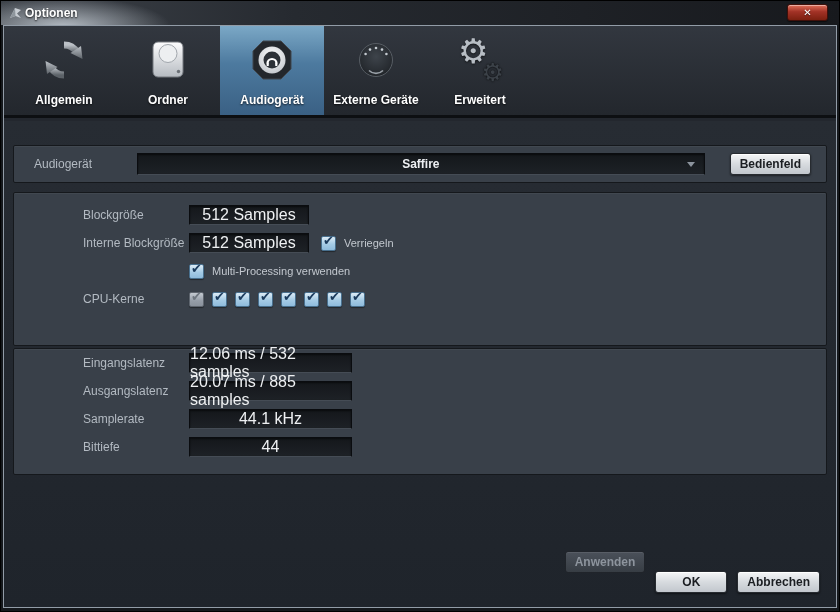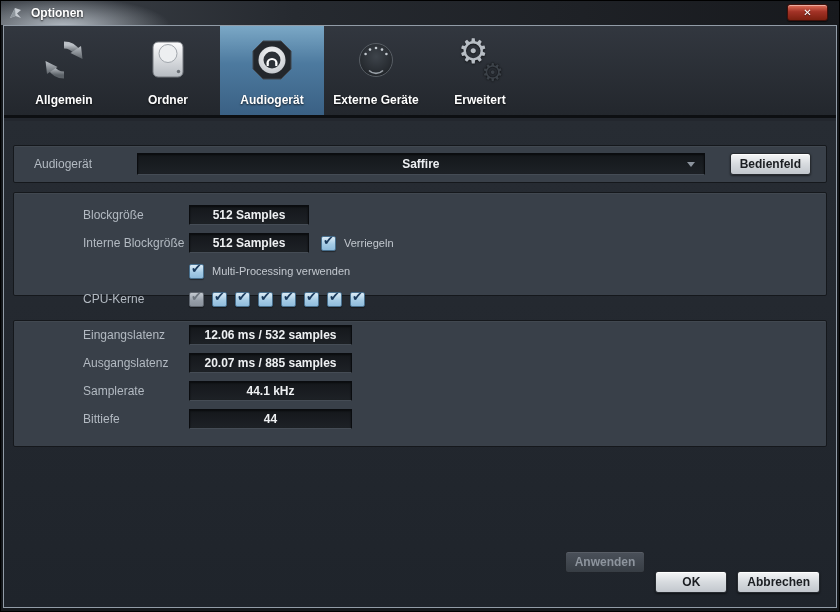--- a/index.html
+++ b/index.html
@@ -9,21 +9,21 @@
   .window { width:840px; height:612px; position:relative; background:#15181c;
             border:1px solid #000; overflow:hidden; }
 
   
   .titlebar { position:absolute; top:0; left:0; right:0; height:24px;
     background:
       radial-gradient(ellipse 150px 42px at 62px 26px, rgba(216,224,232,0.78), rgba(216,224,232,0) 72%),
       linear-gradient(90deg,#3e434a 0%, #262a30 35%, #17191d 100%);
   }
   .app-icon { position:absolute; left:6px; top:4px; width:17px; height:17px; }
-  .window-title { position:absolute; left:30px; top:5px; color:#fff; font-size:12px;
+  .window-title { position:absolute; left:24px; top:5px; color:#fff; font-size:12px;
     font-weight:bold; text-shadow:0 1px 2px rgba(0,0,0,0.85); }
   .close-btn { position:absolute; right:11px; top:3px; width:41px; height:17px;
     border-radius:3px; border:1px solid #40100a;
     background:linear-gradient(#e0705a,#a23226 45%,#7c2010);
     box-shadow:inset 0 1px 0 rgba(255,255,255,0.45), 0 1px 1px rgba(0,0,0,0.5);
     color:#fff; font-size:10px; font-weight:bold; text-align:center; line-height:15px;
     cursor:pointer; text-shadow:0 1px 1px rgba(0,0,0,0.6); }
 
   
   .body-frame { position:absolute; top:24px; left:2px; right:2px; bottom:3px;
@@ -64,28 +64,28 @@
     border-left:4px solid transparent; border-right:4px solid transparent;
     border-top:5px solid #8b939d; }
 
   .btn-light { height:22px; min-width:72px; padding:0 9px;
     background:linear-gradient(#f5f6f7,#d7dbdf 50%,#c2c7cd);
     border:1px solid #272b30; border-radius:3px; color:#1b1e22; font-size:12px;
     font-weight:bold; text-align:center; line-height:20px; cursor:pointer;
     box-shadow:0 1px 2px rgba(0,0,0,0.5), inset 0 1px 0 #fff; }
   .device-panel .btn-light { margin-left:25px; }
 
-  .settings-panel { height:104px; padding-top:8px; margin-bottom:24px; }
+  .settings-panel { height:154px; padding-top:8px; margin-bottom:2px; }
   .row { height:28px; display:flex; align-items:center; padding-left:69px; }
   .row-label { width:106px; color:#b3bac2; font-size:12px; }
 
   .value-box { width:120px; height:20px; position:relative;
     background:linear-gradient(#14171b,#1d2126); border:1px solid #0a0c0f;
     border-bottom-color:#454c55; box-shadow:inset 0 1px 2px rgba(0,0,0,0.55);
-    color:#eef0f2; font-weight:bold; font-size:12px;
+    color:#eef0f2; font-weight:normal; font-size:16px;
     display:flex; align-items:center; justify-content:center; }
   .value-box .dd-arrow { top:7px; right:7px; }
   .select-box { cursor:pointer; }
   .select-box .text { margin-right:10px; }
 
   .checkbox { width:15px; height:15px; border-radius:2px; position:relative;
     background:linear-gradient(#dcebf6,#a5cbe5 55%,#8fbcdc);
     border:1px solid #49708e; cursor:pointer; box-shadow:0 1px 1px rgba(0,0,0,0.4);
     flex:none; }
   .checkbox.checked::after { content:"✔"; position:absolute; left:1px; top:-4px;

